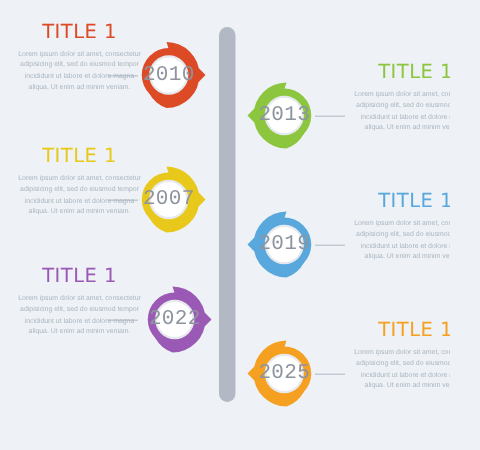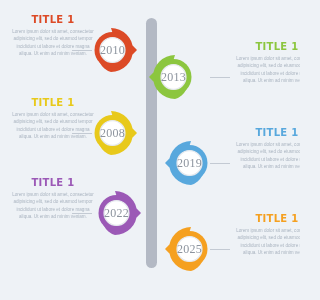--- a/index.html
+++ b/index.html
@@ -18,22 +18,22 @@
     width:11px;height:250px;
     background:#b3b9c4;
     border-radius:6px;
   }
 
   
   .tblock{position:absolute;width:86px;}
   .tblock.left{text-align:center;}
   .tblock.right{text-align:center;}
   .ttitle{
-    font-size:10px;
-    font-weight:bold;
+    font-size:13px;
+    font-weight:normal;
     letter-spacing:0.3px;
     margin:0 0 3px 0;
     font-family:"DejaVu Sans",sans-serif;
   }
   .tbody{
     font-size:4.6px;
     line-height:1.62;
     color:#aab4c0;
     margin:0;
     font-family:"Liberation Sans",sans-serif;
@@ -51,24 +51,24 @@
   .pin{
     position:absolute;
     width:46px;height:46px;
   }
   .pin svg{position:absolute;left:0;top:0;}
   .pin .year{
     position:absolute;
     left:0;top:0;
     width:46px;height:46px;
     display:flex;align-items:center;justify-content:center;
-    font-size:12px;
+    font-size:14px;
     letter-spacing:0.2px;
     color:#8d949e;
-    font-family:Liberation Serif, serif;
+    font-family:Liberation Mono, monospace;
     pointer-events:none;
   }
 </style>
 </head>
 <body style="background: rgb(238, 242, 246);">
 
 <div id="canvas">
   <div class="spine" style="background: rgb(179, 185, 196);"></div>
   <div id="rows">
       <div class="pin" style="left: 92px; top: 27px;">
@@ -80,21 +80,21 @@
             <circle cx="20.5" cy="23" r="12.4" fill="none" stroke="#e6e9ee" stroke-width="1.4"></circle>
           </g>
         </svg>
         <div class="year" style="color: rgb(141, 148, 158); transform: translateX(-2.5px);">2010</div>
       </div>
       <div class="dash" style="background: rgb(195, 202, 211); top: 50px; left: 72px;"></div>
       <div class="tblock left" style="left: 10px; top: 14px;">
         <div class="ttitle" style="color: rgb(220, 74, 38);">TITLE 1</div>
         <div class="tbody" style="color: rgb(170, 180, 192);">Lorem ipsum dolor sit amet, consectetur adipisicing elit, sed do eiusmod tempor incididunt ut labore et dolore magna aliqua. Ut enim ad minim veniam.</div>
       </div>
-      <div class="pin" style="left: 148px; top: 54px;">
+      <div class="pin" style="left: 164px; top: 54px;">
         <svg width="46" height="46" viewBox="0 0 46 46">
           <g transform="translate(46,0) scale(-1,1)">
             <path d="M19,1 A18,18 0 1,1 19,45 A18,18 0 0,1 30.5,8.2 L45,23 L30.5,37.8 Z" fill="#8cc63f"></path>
             <circle cx="20.5" cy="23" r="18" fill="#8cc63f"></circle>
             <circle cx="20.5" cy="23" r="12.4" fill="#ffffff"></circle>
             <circle cx="20.5" cy="23" r="12.4" fill="none" stroke="#e6e9ee" stroke-width="1.4"></circle>
           </g>
         </svg>
         <div class="year" style="color: rgb(141, 148, 158); transform: translateX(2.5px);">2013</div>
       </div>
@@ -105,21 +105,21 @@
       </div>
       <div class="pin" style="left: 92px; top: 110px;">
         <svg width="46" height="46" viewBox="0 0 46 46">
           <g transform="translate(0,0)">
             <path d="M19,1 A18,18 0 1,1 19,45 A18,18 0 0,1 30.5,8.2 L45,23 L30.5,37.8 Z" fill="#e8c91b"></path>
             <circle cx="20.5" cy="23" r="18" fill="#e8c91b"></circle>
             <circle cx="20.5" cy="23" r="12.4" fill="#ffffff"></circle>
             <circle cx="20.5" cy="23" r="12.4" fill="none" stroke="#e6e9ee" stroke-width="1.4"></circle>
           </g>
         </svg>
-        <div class="year" style="color: rgb(141, 148, 158); transform: translateX(-2.5px);">2008</div>
+        <div class="year" style="color: rgb(141, 148, 158); transform: translateX(-2.5px);">2007</div>
       </div>
       <div class="dash" style="background: rgb(195, 202, 211); top: 133px; left: 72px;"></div>
       <div class="tblock left" style="left: 10px; top: 97px;">
         <div class="ttitle" style="color: rgb(232, 201, 27);">TITLE 1</div>
         <div class="tbody" style="color: rgb(170, 180, 192);">Lorem ipsum dolor sit amet, consectetur adipisicing elit, sed do eiusmod tempor incididunt ut labore et dolore magna aliqua. Ut enim ad minim veniam.</div>
       </div>
       <div class="pin" style="left: 164px; top: 140px;">
         <svg width="46" height="46" viewBox="0 0 46 46">
           <g transform="translate(46,0) scale(-1,1)">
             <path d="M19,1 A18,18 0 1,1 19,45 A18,18 0 0,1 30.5,8.2 L45,23 L30.5,37.8 Z" fill="#58a8dd"></path>

